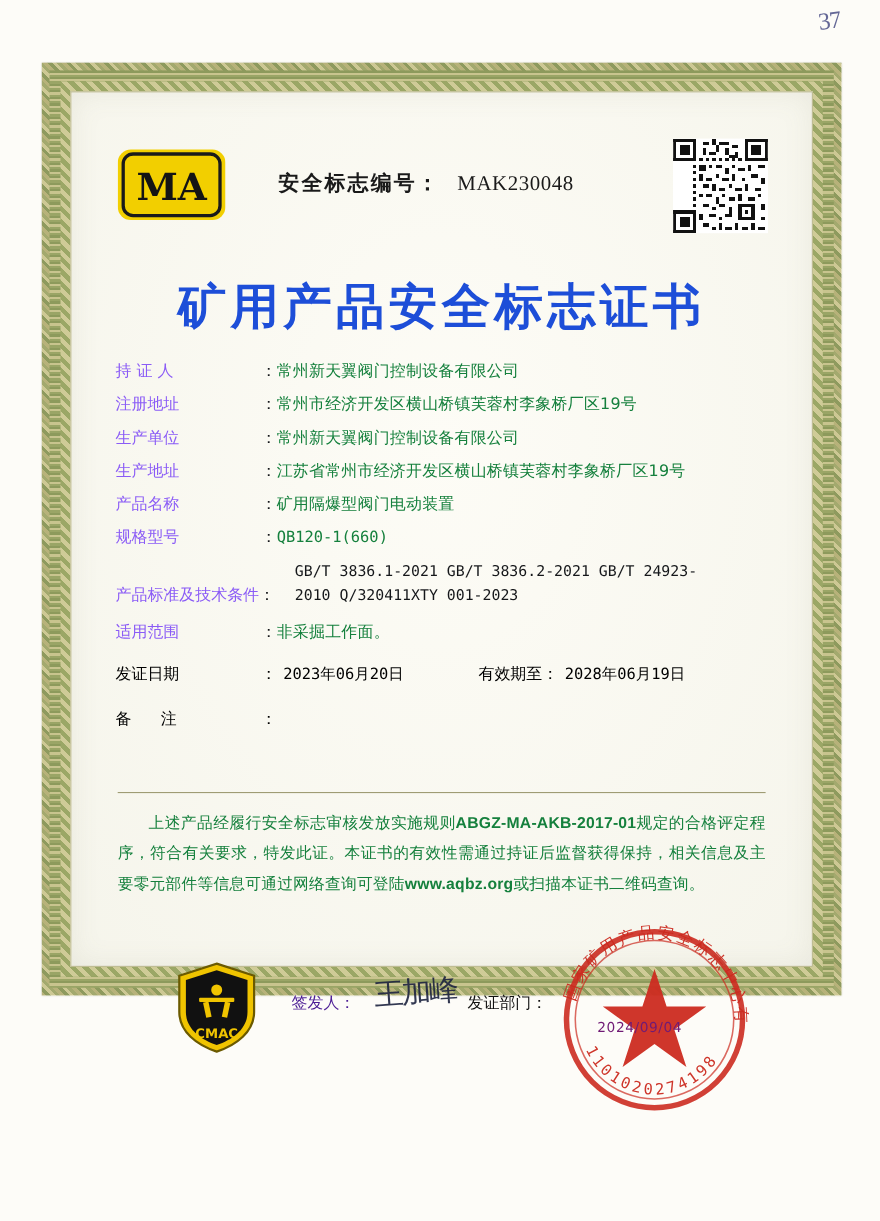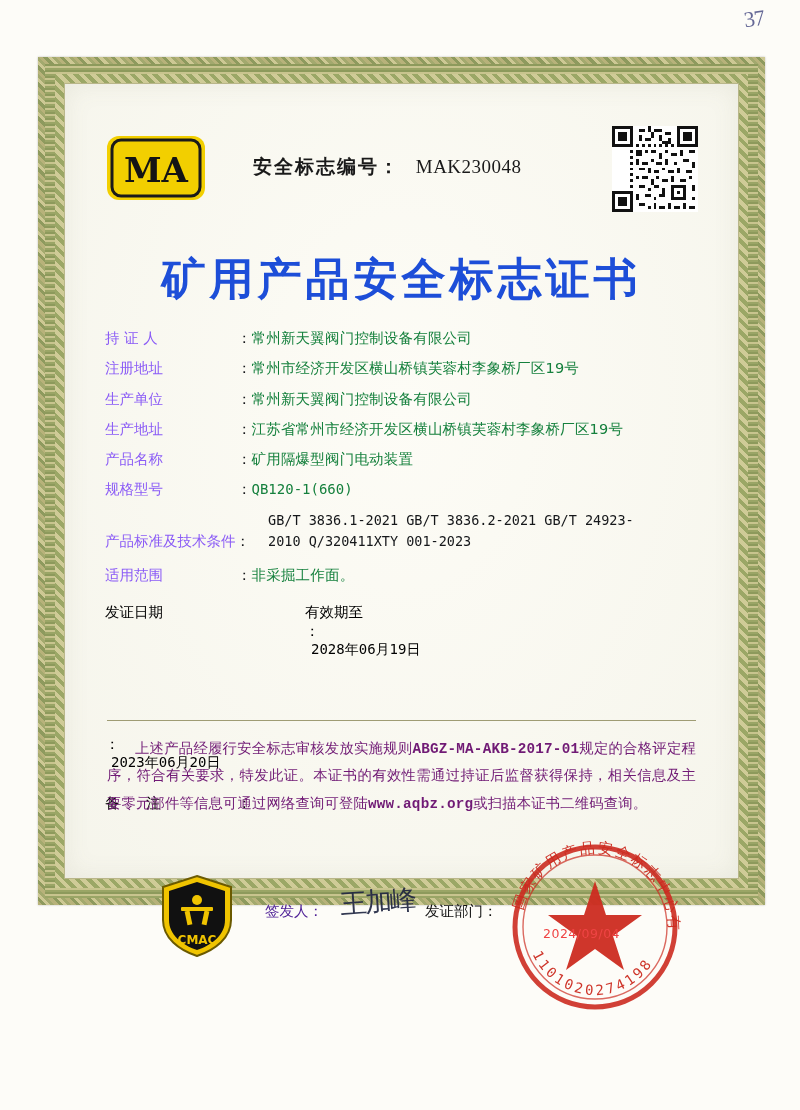--- a/index.html
+++ b/index.html
@@ -173,21 +173,21 @@
     padding-left: 18px;
   }
 
   
   #date-row {
     display: flex;
     align-items: baseline;
     margin-top: 16px;
     margin-bottom: 10px;
   }
-  #date-row .cell { display: flex; align-items: baseline; flex-direction: column; }
+  #date-row .cell { display: flex; align-items: baseline; }
   #date-row .cell.right { margin-left: 68px; }
   #date-row .label {
     width: 132px; flex: 0 0 132px;
     font-family: "DejaVu Sans", sans-serif;
     font-size: 14.5px;
   }
   #date-row .label.auto { width: auto; flex: 0 0 auto; }
   #date-row .val {
     font-family: "DejaVu Sans Mono", monospace;
     font-size: 14px;
@@ -211,24 +211,24 @@
   #divider {
     position: absolute;
     left: 42px; right: 42px; top: 636px;
     border-top: 1px solid #9f9c74;
   }
 
   
   #statement {
     position: absolute;
     left: 42px; right: 42px; top: 652px;
-    font-family: Liberation Mono, monospace;
+    font-family: Liberation Sans, sans-serif;
     font-size: 14.3px;
     line-height: 1.92;
-    color: #701a75;
+    color: #15803d;
     text-align: justify;
     text-indent: 28px;
     letter-spacing: .2px;
   }
   #statement b { font-weight: bold; }
 
   
   #cmac-badge {
     position: absolute;
     left: 96px; top: 790px;
@@ -264,21 +264,21 @@
     position: absolute;
     left: 432px; top: 745px;
     width: 196px; height: 196px;
   }
   #seal svg { display:block; }
   #seal-date {
     position: absolute;
     left: 478px; top: 842px;
     font-family: "DejaVu Sans", sans-serif;
     font-size: 12.5px;
-    color: #ef4444;
+    color: #701a75;
     letter-spacing: .5px;
   }
 
   
   #edge {
     position: absolute; inset: 0;
     pointer-events: none;
     box-shadow: inset 0 0 26px rgba(120,115,90,.10);
   }
 </style>

